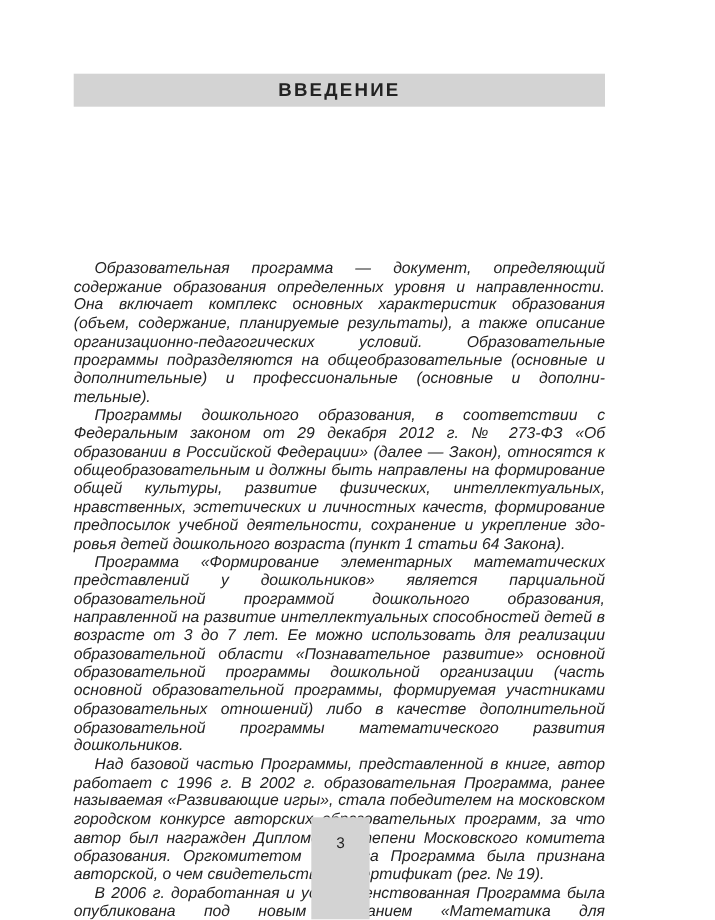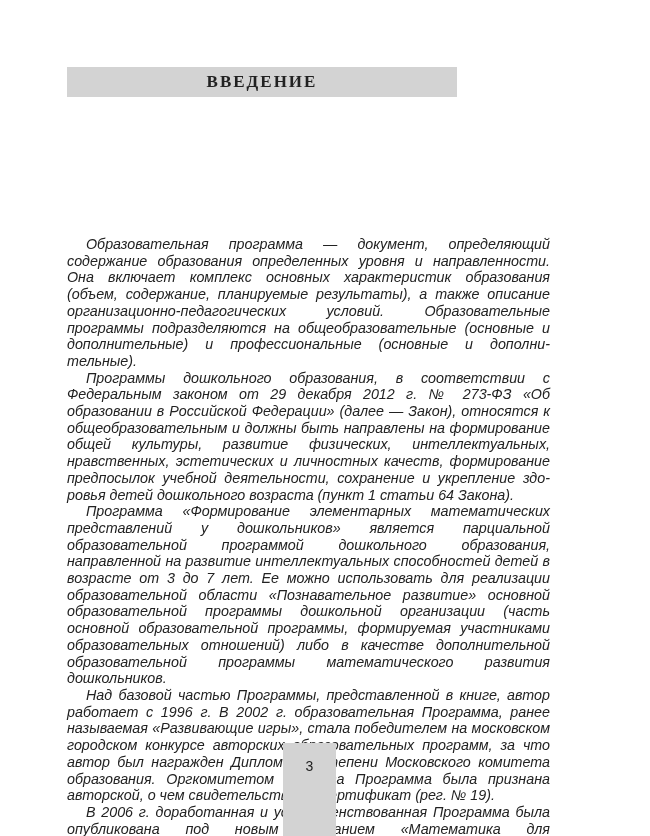--- a/index.html
+++ b/index.html
@@ -1,19 +1,19 @@
 <!DOCTYPE html>
 <html><head>
 <meta charset="utf-8">
 <style>
   html, body { margin: 0; padding: 0; background: #ffffff; }
   body { width: 650px; height: 836px; position: relative; overflow: hidden;
          font-family: "Liberation Sans", "DejaVu Sans", sans-serif; color: #222; }
-  .header-bar { position: absolute; left: 67px; top: 67px; width: 390px; height: 30px;
-                background: #d3d3d3; display: flex; align-items: center; justify-content: center; font-family: Liberation Serif, serif; }
+  .header-bar { position: absolute; left: 67px; top: 67px; width: 483px; height: 30px;
+                background: #d3d3d3; display: flex; align-items: center; justify-content: center; }
   .header-title { font-weight: bold; font-size: 17px; letter-spacing: 2px; color: #222; }
   .content { position: absolute; left: 67px; top: 236px; width: 483px;
              font-size: 14.3px; line-height: 16.7px; text-align: justify; hyphens: manual; }
   .para { margin: 0; text-indent: 19px; font-style: italic; }
   .page-box { position: absolute; left: 283px; top: 743px; width: 53px; height: 93px;
               background: #d3d3d3; display: flex; justify-content: center; }
   .page-num { margin-top: 15px; font-size: 14px; color: #222; }
 </style>
 </head>
 <body>

